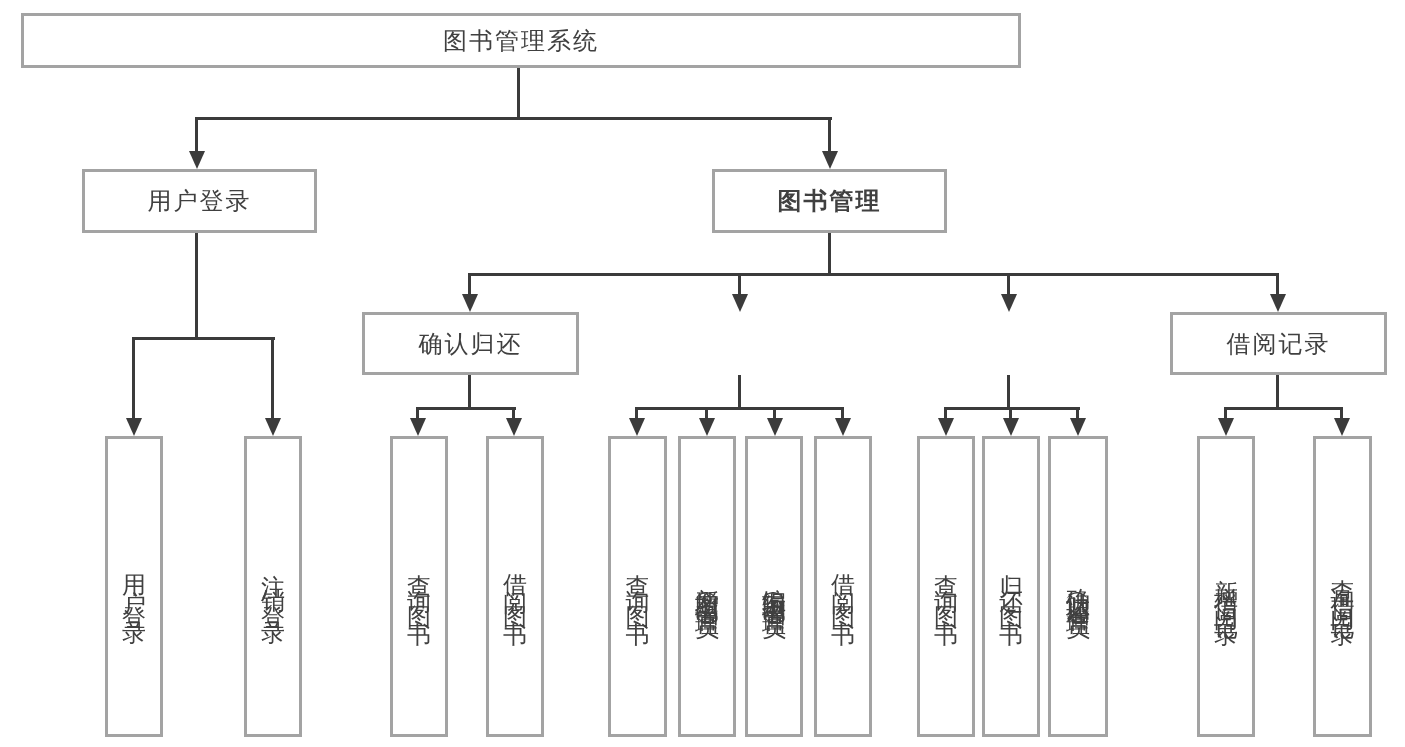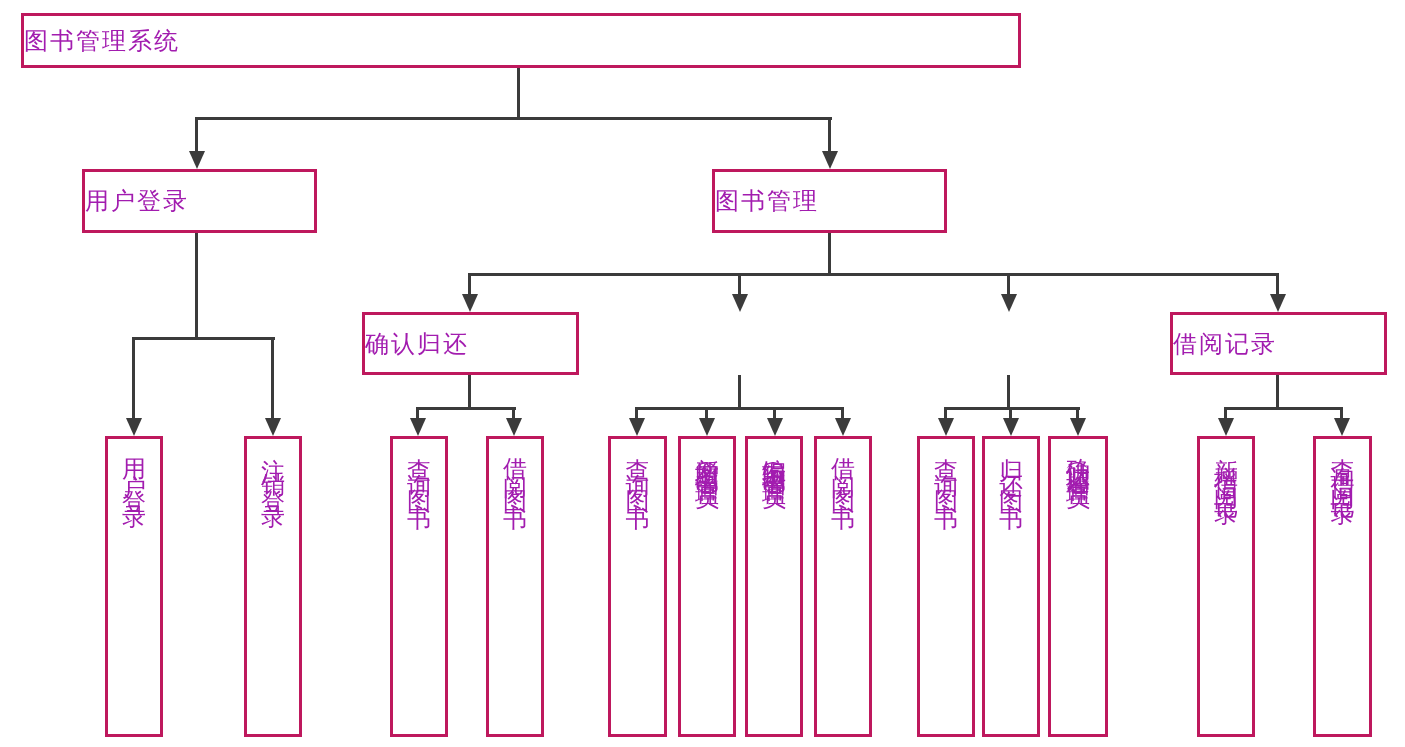--- a/index.html
+++ b/index.html
@@ -11,25 +11,25 @@
     width: 1405px;
     height: 747px;
     background: #ffffff;
     overflow: hidden;
   }
 
   
   .box {
     position: absolute;
     background: #ffffff;
-    border: 3px solid #be185d;
+    border: 3px solid #a3a3a3;
     display: flex;
     align-items: center;
-    justify-content: flex-start;
-    color: #a21caf;
+    justify-content: center;
+    color: #404040;
     z-index: 2;
   }
   .hbox { font-size: 24px; letter-spacing: 2px; }
   .leaf {
     writing-mode: vertical-rl;
     text-orientation: mixed;
     font-size: 24px;
     line-height: 1;
   }
   .vt-s { letter-spacing: 16px; }
@@ -112,21 +112,21 @@
   <div class="vline" style="left:1224px; top:407px; height:14px;"></div>
   <div class="vline" style="left:1340px; top:407px; height:14px;"></div>
 
   <div class="box hbox" style="left:21px;  top:13px;  width:1000px; height:55px;">
     <span>图书管理系统</span>
   </div>
 
   <div class="box hbox" style="left:82px;  top:169px; width:235px; height:64px;">
     <span>用户登录</span>
   </div>
-  <div class="box hbox" style="left:712px; top:169px; width:235px; height:64px;">
+  <div class="box hbox" style="left:712px; top:169px; width:235px; height:64px;font-weight:bold;">
     <span>图书管理</span>
   </div>
 
   <div class="box hbox" style="left:362px;  top:312px; width:217px; height:63px;">
     <span>确认归还</span>
   </div>
   <div class="box hbox" style="left:1170px; top:312px; width:217px; height:63px;">
     <span>借阅记录</span>
   </div>
 

